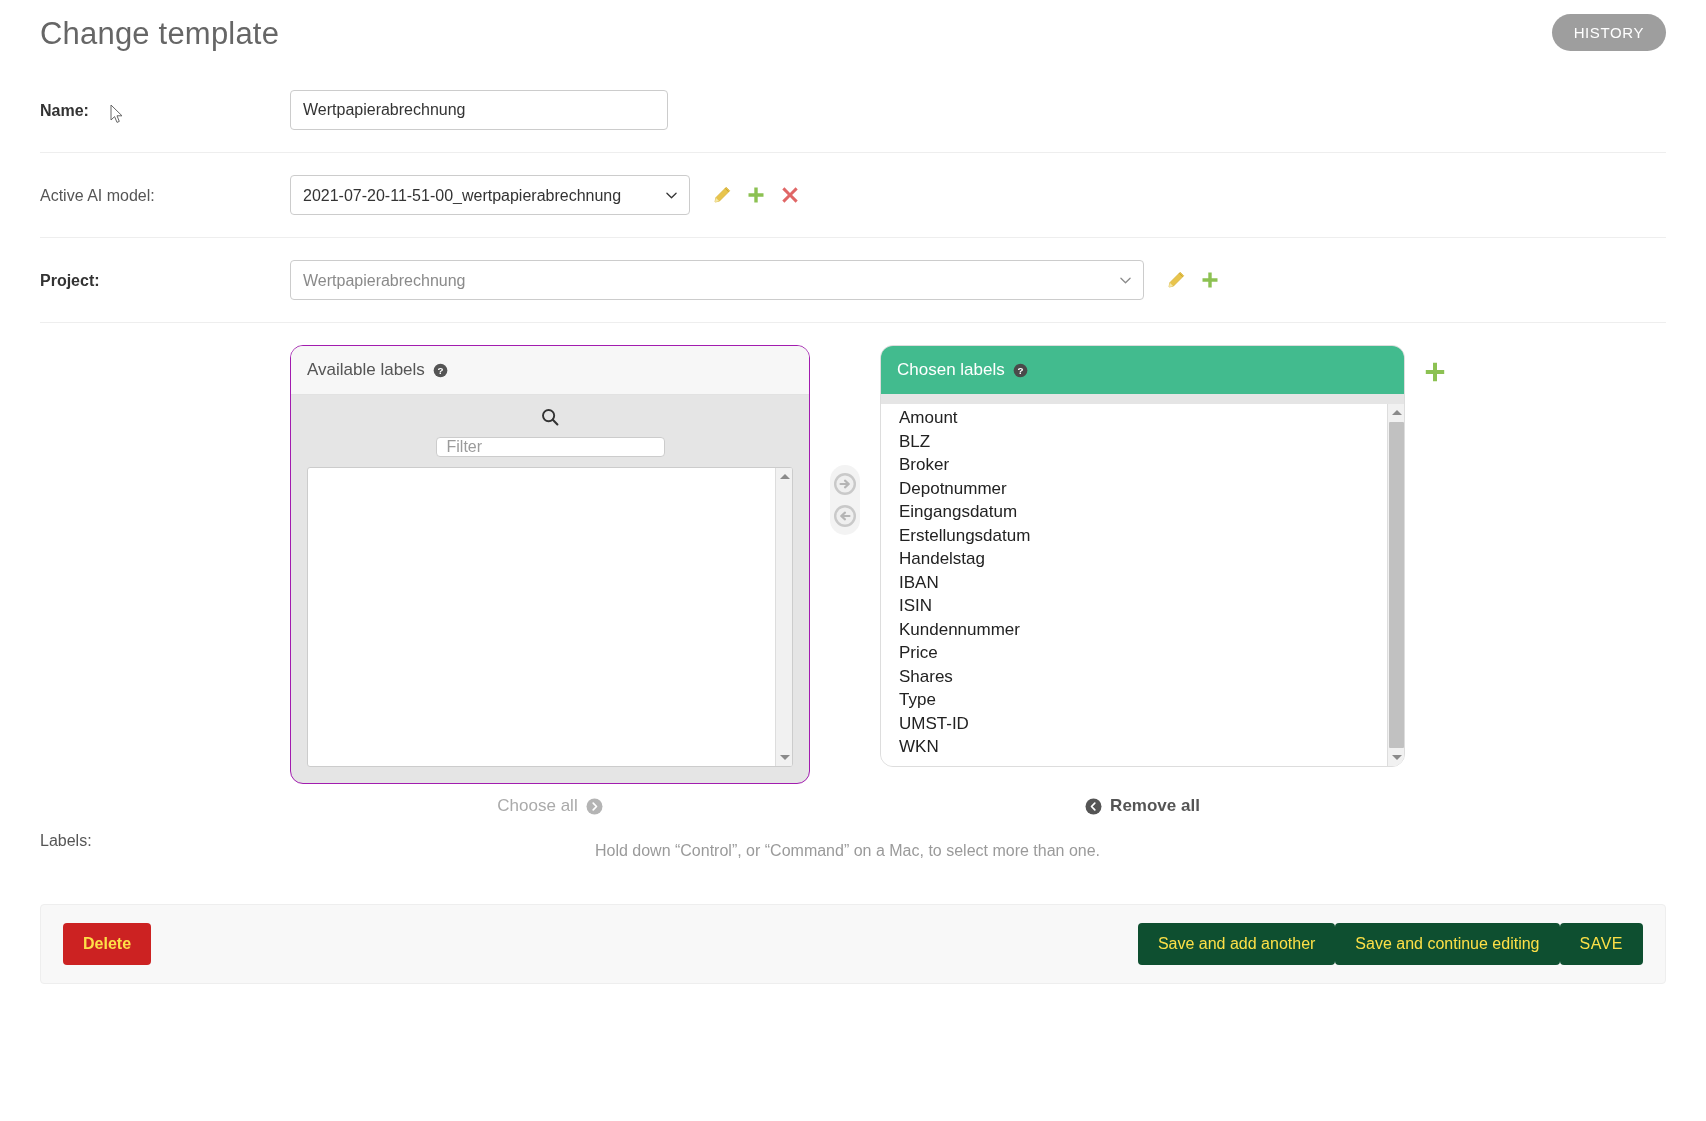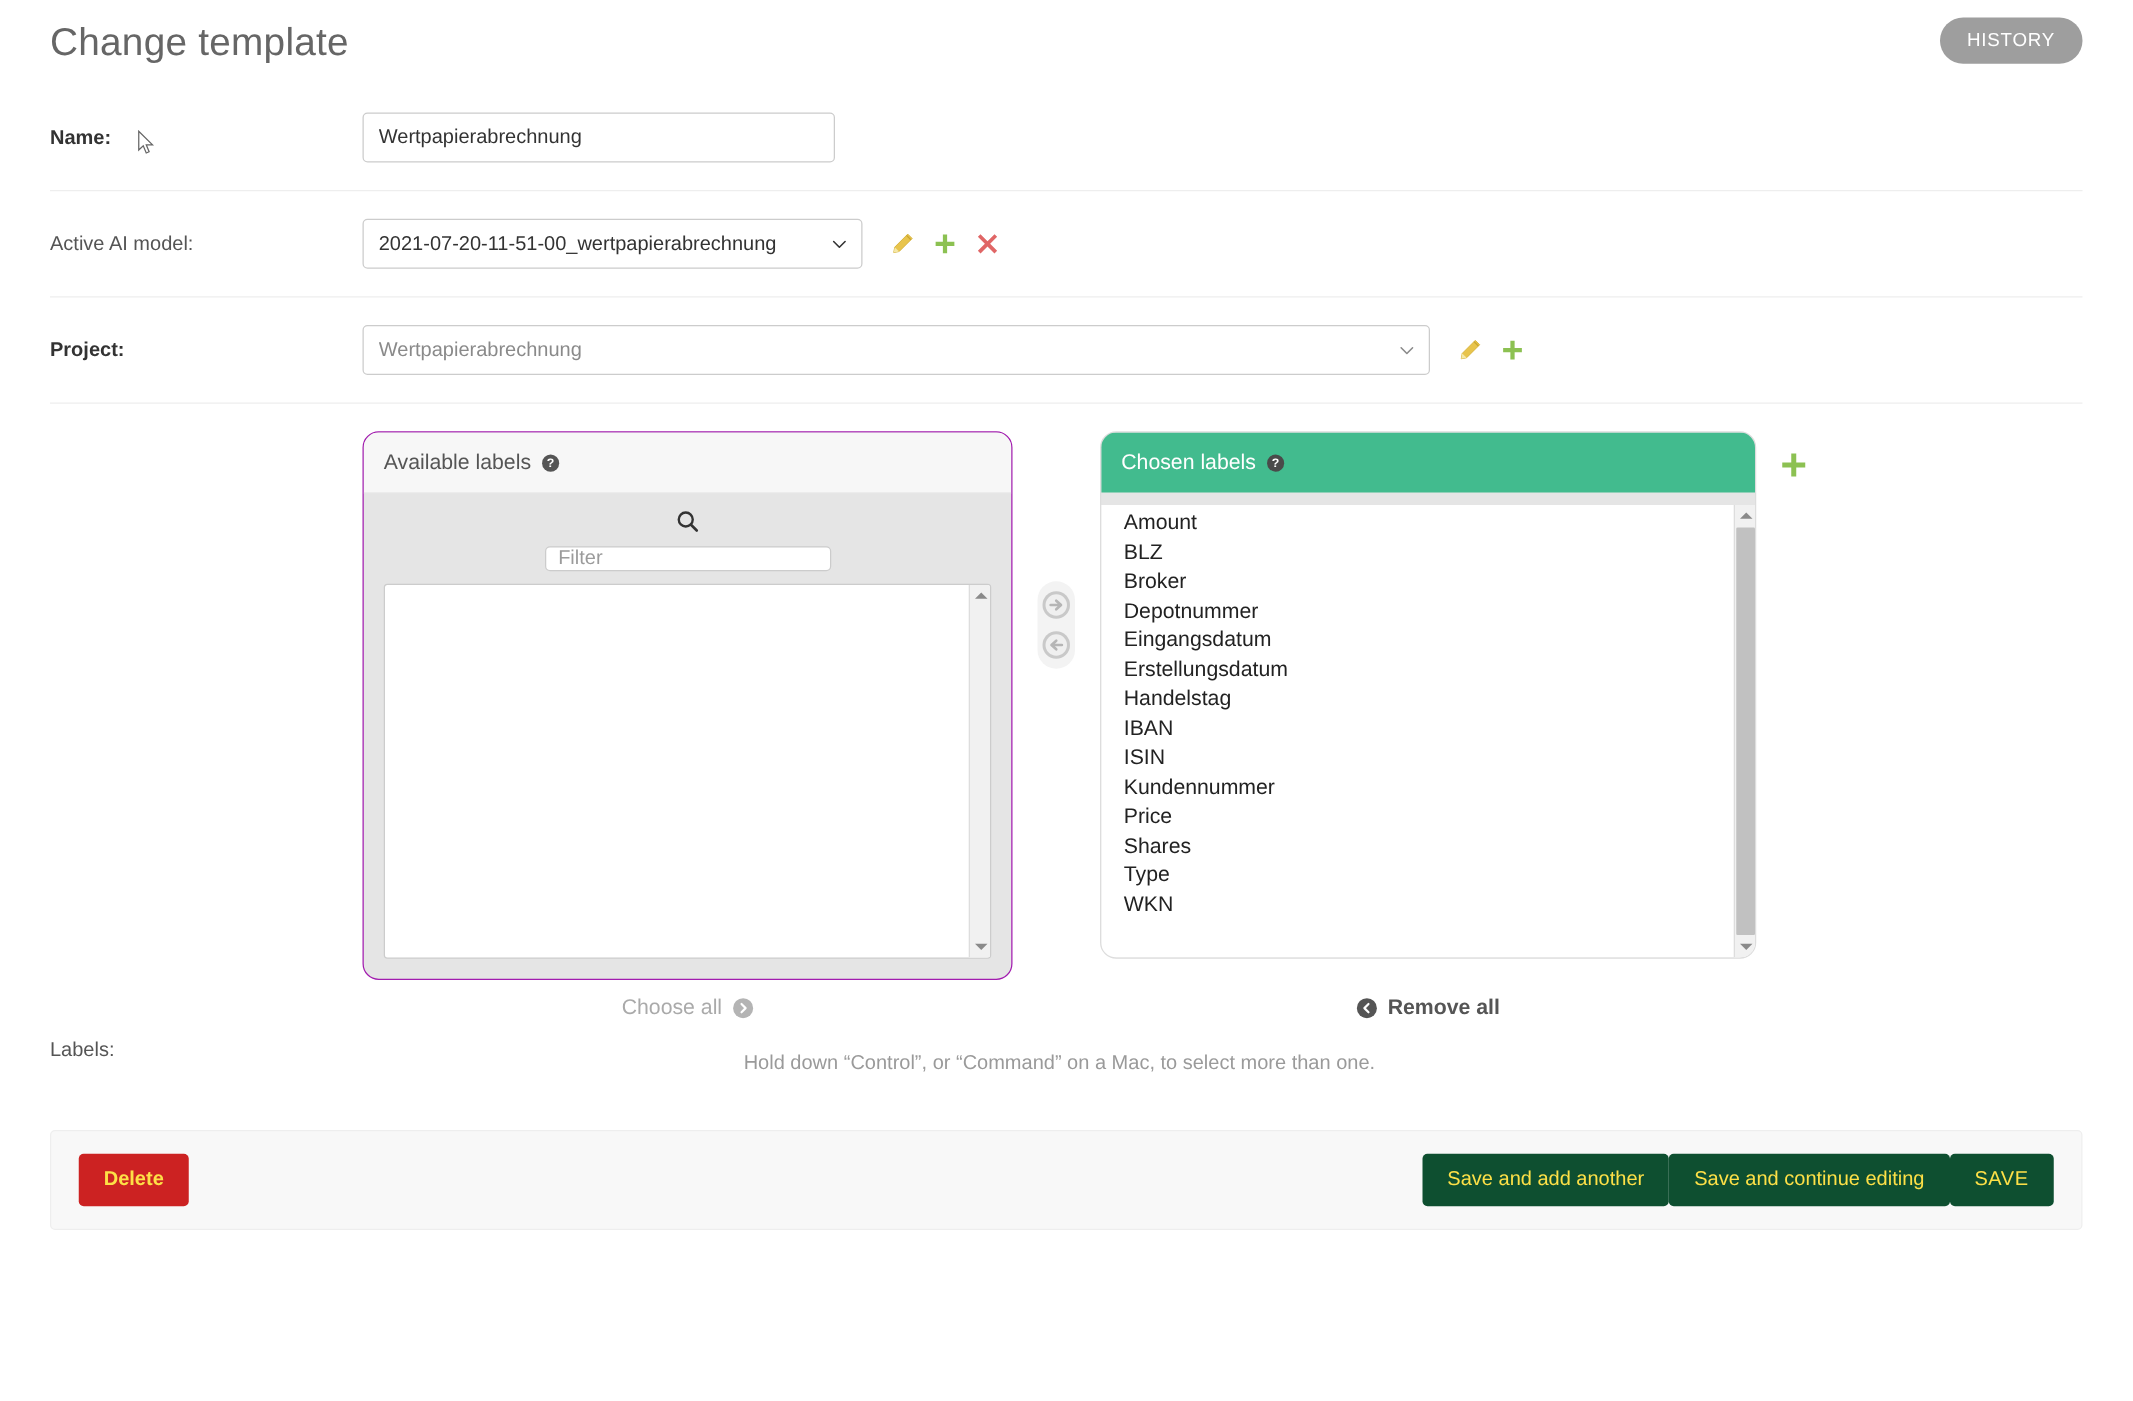--- a/index.html
+++ b/index.html
@@ -469,20 +469,21 @@
                   <div class="opt">Depotnummer</div>
                   <div class="opt">Eingangsdatum</div>
                   <div class="opt">Erstellungsdatum</div>
                   <div class="opt">Handelstag</div>
                   <div class="opt">IBAN</div>
                   <div class="opt">ISIN</div>
                   <div class="opt">Kundennummer</div>
                   <div class="opt">Price</div>
                   <div class="opt">Shares</div>
                   <div class="opt">Type</div>
+                  <div class="opt">UMST-ID</div>
                   <div class="opt">WKN</div>
                 </div>
               <div class="sbar">
                 <div class="arr up">
                     <span class="tri up"></span>
                   </div>
                 <div class="thumb" style="top:18px; bottom:18px;"></div>
                 <div class="arr down">
                     <span class="tri down"></span>
                   </div>

